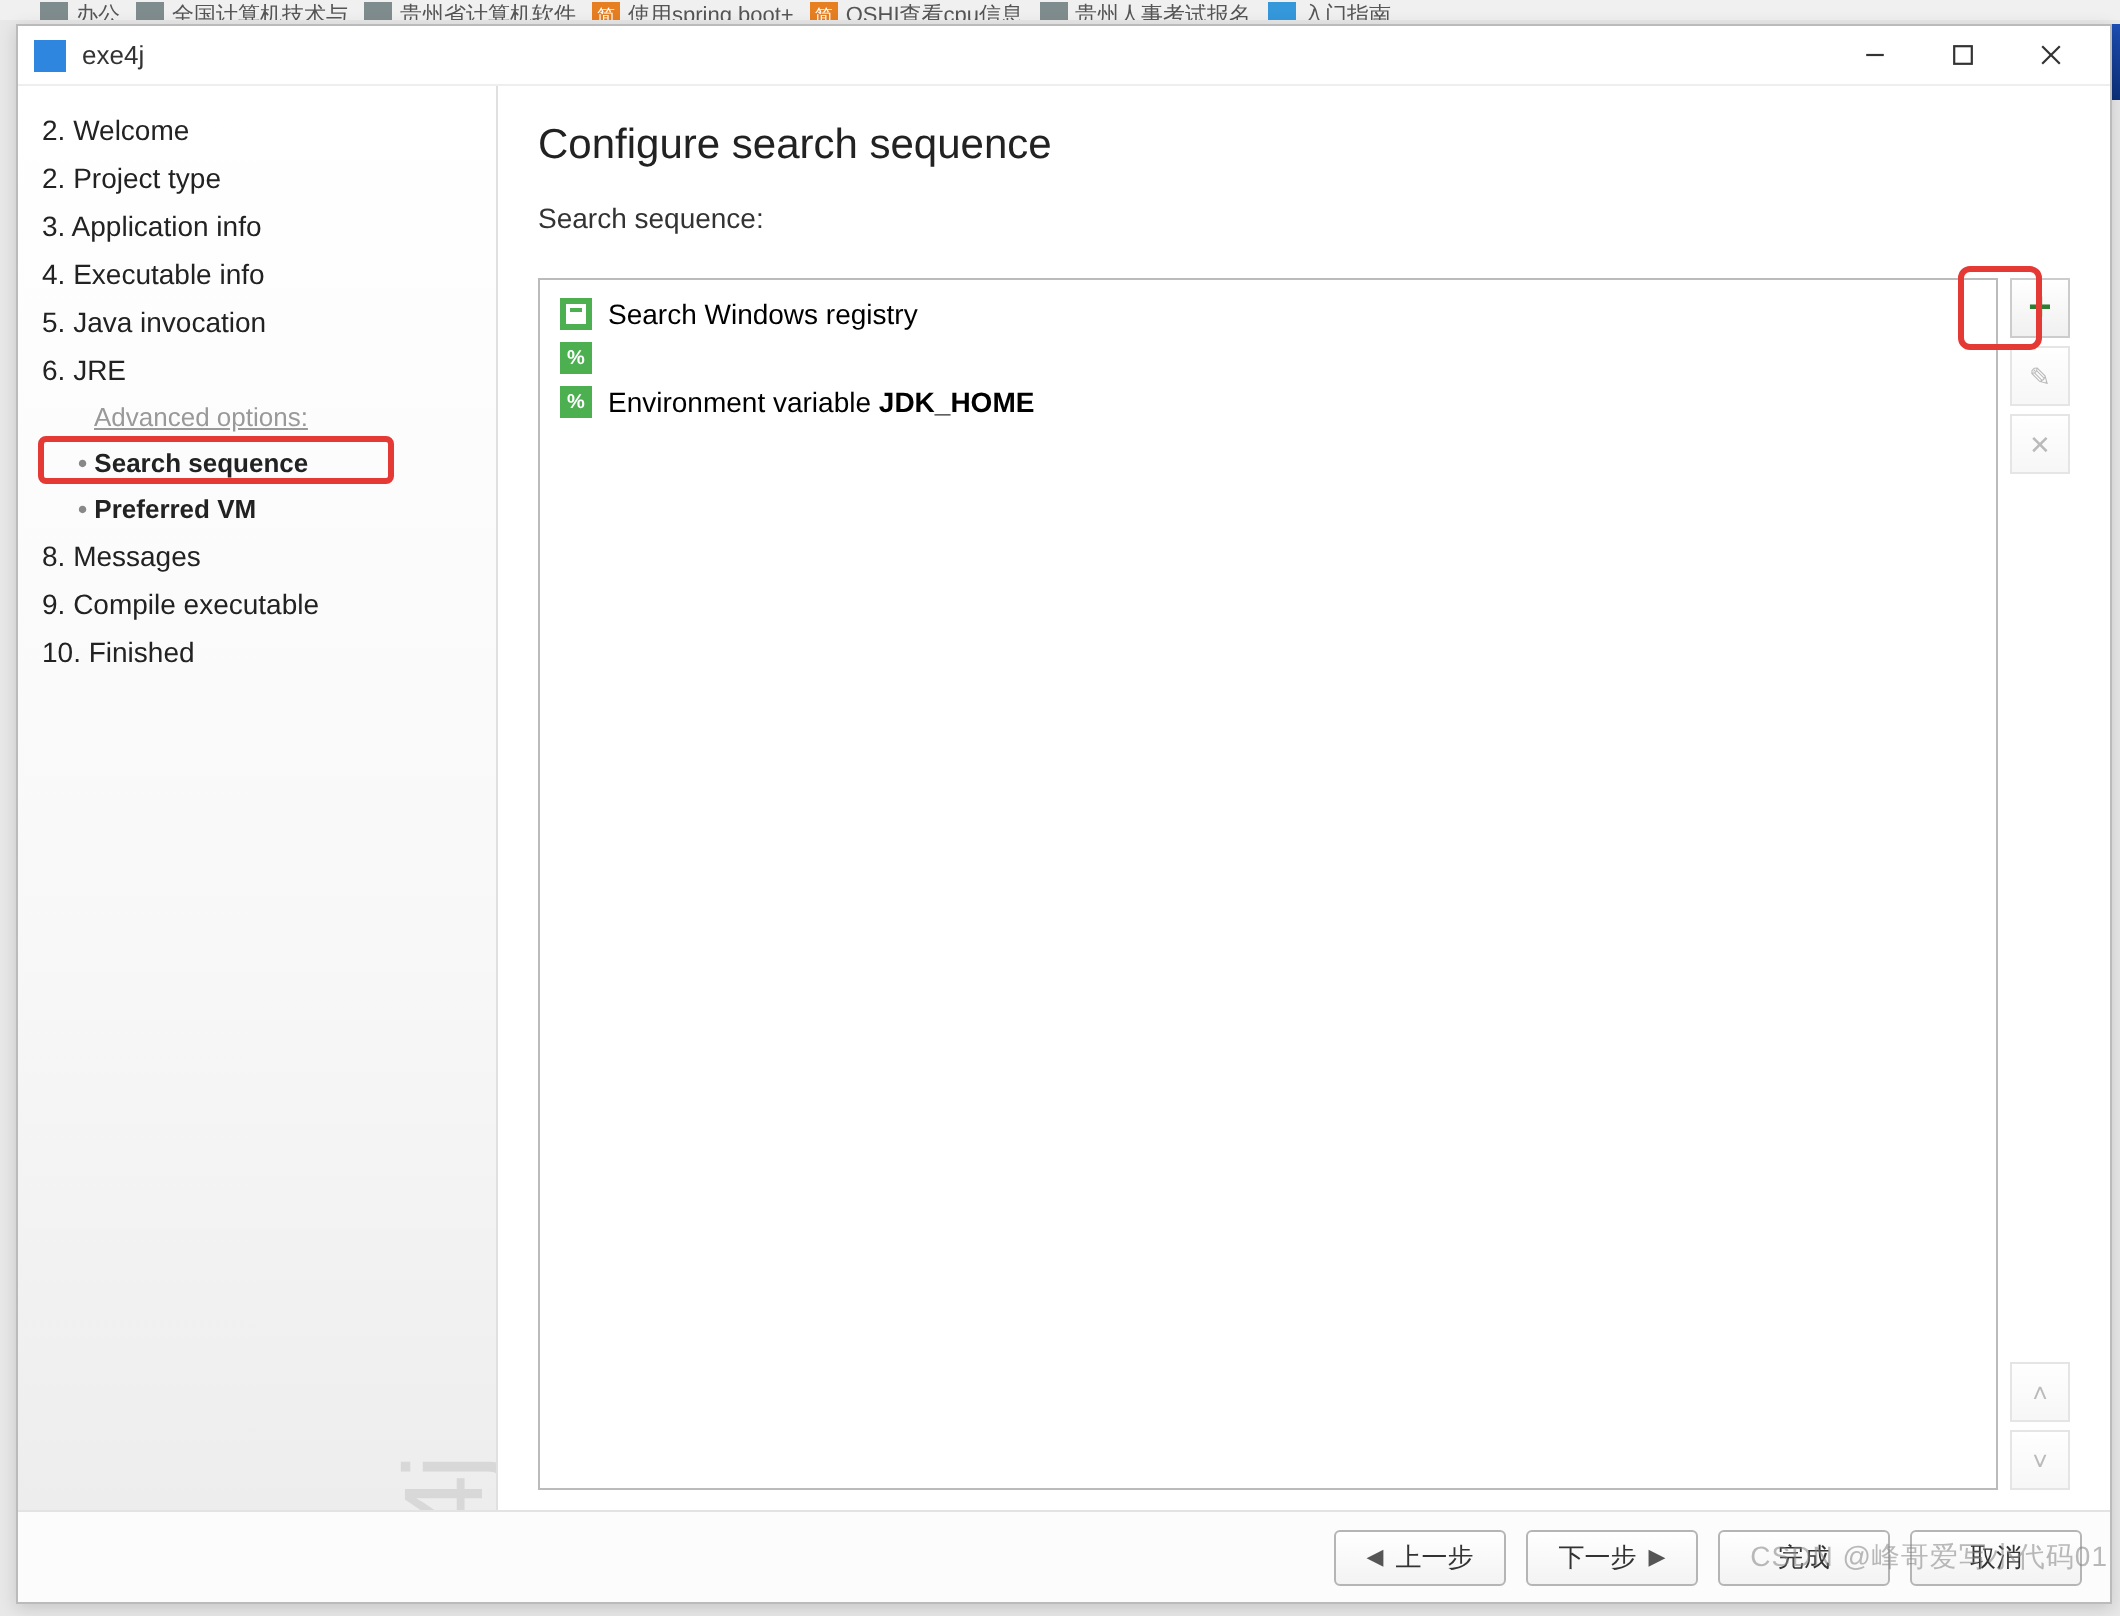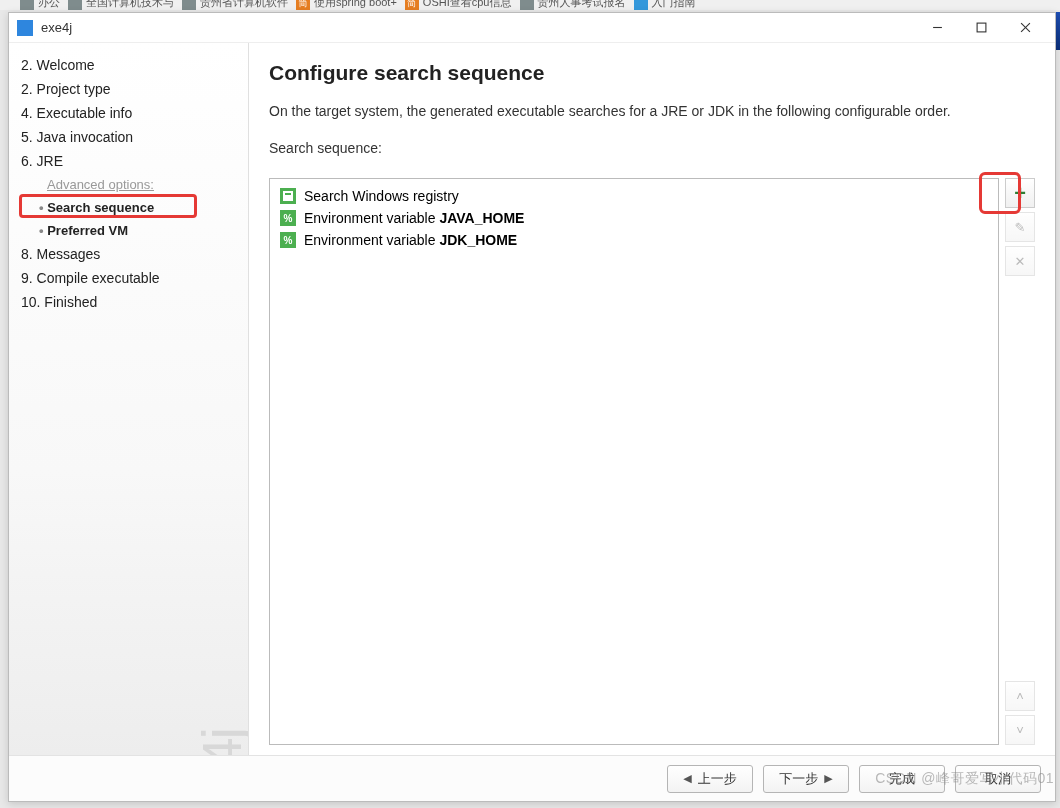--- a/index.html
+++ b/index.html
@@ -15,21 +15,21 @@
 .browser-tabs {
   height: 10px;
   background: #f0f0f0;
   display: flex;
   gap: 8px;
   padding-left: 20px;
   font-size: 11px;
   color: #555;
   white-space: nowrap;
   overflow: hidden;
-  align-items: flex-end;
+  align-items: flex-start;
 }
 .browser-tabs .tab { display: flex; align-items: center; gap: 4px; }
 .tab-icon { width: 14px; height: 14px; background: #888; display: inline-block; }
 .tab-icon.orange { background: #e67e22; color:#fff; font-size:9px; text-align:center; line-height:14px; }
 .tab-icon.blue { background: #3498db; }
 .tab-icon.gray { background: #7f8c8d; }
 
 .window {
   position: absolute;
   left: 8px;
@@ -116,21 +116,21 @@
 }
 
 .main {
   flex: 1;
   padding: 18px 20px 10px 20px;
   display: flex;
   flex-direction: column;
 }
 .main h1 {
   font-size: 21px;
-  font-weight: 700;
+  font-weight: 400;
   color: #222;
   margin-bottom: 16px;
 }
 .main .desc {
   font-size: 14px;
   color: #333;
   line-height: 1.5;
   margin-bottom: 18px;
 }
 .seq-label {
@@ -288,54 +288,53 @@
           <line x1="1" y1="1" x2="9" y2="9" stroke="#333" stroke-width="1"></line>
           <line x1="9" y1="1" x2="1" y2="9" stroke="#333" stroke-width="1"></line>
         </svg>
       </div>
   </div>
 
   <div class="body-split">
     <div class="sidebar">
       <div class="nav-item">2. Welcome</div>
       <div class="nav-item">2. Project type</div>
+      <div class="nav-item">3. Application info</div>
       <div class="nav-item">4. Executable info</div>
       <div class="nav-item">5. Java invocation</div>
       <div class="nav-item">6. JRE</div>
       <div class="nav-item advlabel">Advanced options:</div>
       <div style="position:relative">
         <div class="nav-item sub selected">Search sequence</div>
         <div class="highlight-box" style="top:-2px;"></div>
       </div>
       <div class="nav-item sub">Preferred VM</div>
       <div class="nav-item">8. Messages</div>
       <div class="nav-item">9. Compile executable</div>
       <div class="nav-item">10. Finished</div>
       <div class="sidebar-watermark">exe4j</div>
     </div>
 
     <div class="main">
       <h1>Configure search sequence</h1>
-      <div class="desc">On the target system, the generated executable searches for a JRE or JDK in the following configurable order.</div>
       <div class="seq-label">Search sequence:</div>
 
       <div class="seq-area" style="position:relative;">
         <div class="seq-list">
           <div class="seq-row">
             <span class="seq-icon registry">
                 <svg width="12" height="12" viewBox="0 0 12 12">
                   <rect x="1" y="1" width="10" height="10" fill="#fff"></rect>
                   <rect x="3" y="3" width="6" height="2" fill="#4caf50"></rect>
                 </svg>
               </span>
             <span class="seq-text"><span>Search Windows registry</span><b></b></span>
           </div>
           <div class="seq-row">
             <span class="seq-icon env">%</span>
-            <span class="seq-text"><span>Environment variable </span><b>JAVA_HOME</b></span>
           </div>
           <div class="seq-row">
             <span class="seq-icon env">%</span>
             <span class="seq-text"><span>Environment variable </span><b>JDK_HOME</b></span>
           </div>
         </div>
 
         <div class="side-buttons">
           <div class="side-btn add">+</div>
           <div class="side-btn disabled">✎</div>

